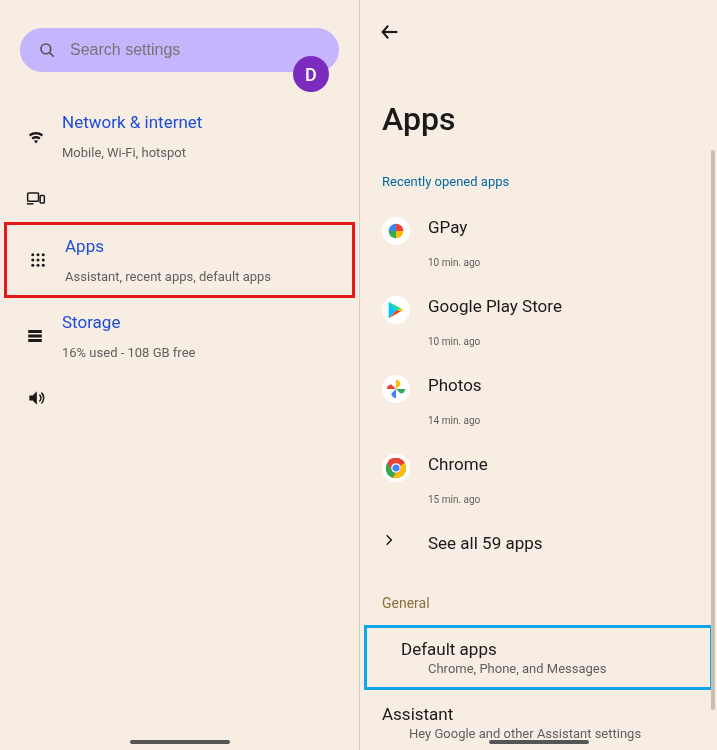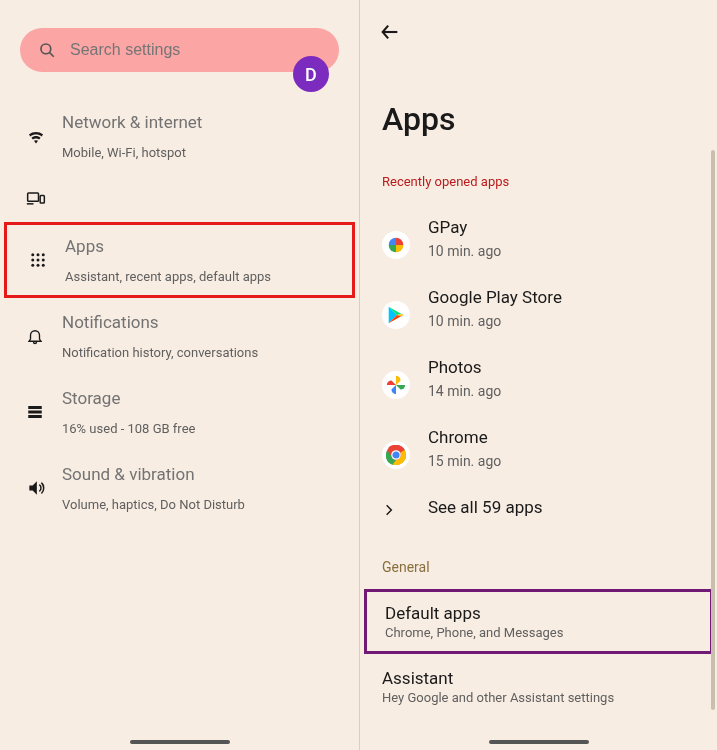--- a/index.html
+++ b/index.html
@@ -27,21 +27,21 @@
     display: flex; align-items: center; justify-content: center;
     font-size: 18px; font-weight: 500;
     position: absolute; top: 56px; right: 30px;
   }
   .left-title {
     font-size: 32px; font-weight: 500; color: #1a1a1a;
     margin: 100px 0 0 26px;
   }
   .search-bar {
     margin: 28px 20px 0 20px;
-    background: #fca5a5;
+    background: #c4b5fd;
     border-radius: 28px;
     height: 44px;
     display: flex; align-items: center;
     padding: 0 18px;
   }
   .search-bar .icon { color: #555; margin-right: 14px; }
   .search-bar input {
     border: none; background: transparent; outline: none;
     font-size: 16px; color: #555; width: 100%;
   }
@@ -54,76 +54,76 @@
   .settings-item.highlighted {
     border: 3px solid #e61919;
     margin: 0 4px;
     padding: 11px 16px 11px 22px;
   }
   .settings-item .icon-col {
     width: 36px; display: flex; align-items: center; justify-content: flex-start;
     color: #1a1a1a;
   }
   .settings-item .text-col { flex: 1; }
-  .settings-item .label { font-size: 17px; color: #737373; }
+  .settings-item .label { font-size: 17px; color: #1d4ed8; }
   .settings-item .sub { font-size: 13px; color: #5f5f5f; margin-top: 13px; }
 
   .nav-handle-left {
     position: absolute; bottom: 6px; left: 50%; transform: translateX(-50%);
     width: 100px; height: 4px; background: #555; border-radius: 2px;
   }
 
   
   .back-btn {
     position: absolute; top: 18px; left: 16px;
     width: 28px; height: 28px;
     display: flex; align-items: center; justify-content: center;
     cursor: pointer;
   }
   .right-title {
     font-size: 32px; font-weight: 500; color: #1a1a1a;
     margin: 100px 0 0 22px;
   }
   .section-label {
-    font-size: 13px; color: #b91c1c;
+    font-size: 13px; color: #0369a1;
     margin: 36px 0 14px 22px;
   }
   .section-label.general {
     font-size: 14px; color: #8a6f3e; margin: 28px 0 14px 22px;
   }
   .app-row {
-    display: flex; align-items: flex-end;
+    display: flex; align-items: flex-start;
     padding: 14px 18px 14px 22px;
     cursor: pointer;
   }
   .app-row .app-icon {
     width: 28px; height: 28px; border-radius: 50%;
     margin-right: 18px;
     background: #fff;
     display: flex; align-items: center; justify-content: center;
     font-size: 16px;
     flex-shrink: 0;
   }
   .app-row .app-text .name { font-size: 17px; color: #1a1a1a; }
-  .app-row .app-text .time { font-size: 14px; color: #5f5f5f; margin-top: 6px; }
+  .app-row .app-text .time { font-size: 10px; color: #5f5f5f; margin-top: 20px; }
   .app-row.see-all .chevron {
     width: 28px; margin-right: 18px; text-align: center;
     font-size: 18px; color: #1a1a1a;
   }
   .detail-row {
     padding: 14px 18px 14px 22px;
     cursor: pointer;
   }
   .detail-row.highlighted {
-    border: 3px solid #701a75;
+    border: 3px solid #0ea5e9;
     margin: 0 4px;
-    padding: 11px 14px 11px 18px;
+    padding: 11px 14px 11px 34px;
   }
   .detail-row .name { font-size: 17px; color: #1a1a1a; }
-  .detail-row .sub { font-size: 13px; color: #5f5f5f; margin-top: 2px; }
+  .detail-row .sub { font-size: 13px; color: #5f5f5f; margin-top: 2px; margin-left: 27px; }
 
   .scrollbar-right {
     position: absolute; right: 2px; top: 150px;
     width: 4px; height: 560px;
     background: #c9bfae;
     border-radius: 2px;
   }
   .nav-handle-right {
     position: absolute; bottom: 6px; left: 50%; transform: translateX(-50%);
     width: 100px; height: 4px; background: #555; border-radius: 2px;
@@ -186,32 +186,20 @@
             <circle cx="12" cy="19" r="2"></circle>
             <circle cx="19" cy="19" r="2"></circle>
           </svg>
       </div>
       <div class="text-col">
         <div class="label">Apps</div>
         <div class="sub">Assistant, recent apps, default apps</div>
       </div>
     </div>
 
-    <div class="settings-item">
-      <div class="icon-col">
-        <svg width="18" height="18" viewBox="0 0 24 24" fill="none" stroke="currentColor" stroke-width="1.8">
-            <path d="M18 16v-5a6 6 0 10-12 0v5l-2 3h16l-2-3z"></path>
-            <path d="M10 20a2 2 0 004 0"></path>
-          </svg>
-      </div>
-      <div class="text-col">
-        <div class="label">Notifications</div>
-        <div class="sub">Notification history, conversations</div>
-      </div>
-    </div>
 
 
     <div class="settings-item">
       <div class="icon-col">
         <svg width="18" height="18" viewBox="0 0 24 24" fill="currentColor">
             <rect x="3" y="4" width="18" height="4"></rect>
             <rect x="3" y="10" width="18" height="4"></rect>
             <rect x="3" y="16" width="18" height="4"></rect>
           </svg>
       </div>
@@ -221,24 +209,20 @@
       </div>
     </div>
 
     <div class="settings-item">
       <div class="icon-col">
         <svg width="20" height="20" viewBox="0 0 24 24" fill="currentColor">
             <path d="M4 9v6h4l5 5V4L8 9H4z"></path>
             <path d="M16 8a5 5 0 010 8" fill="none" stroke="currentColor" stroke-width="1.8"></path>
             <path d="M18.5 5.5a9 9 0 010 13" fill="none" stroke="currentColor" stroke-width="1.8"></path>
           </svg>
-      </div>
-      <div class="text-col">
-        <div class="label">Sound &amp; vibration</div>
-        <div class="sub">Volume, haptics, Do Not Disturb</div>
       </div>
     </div>
 
   </div>
   <div class="nav-handle-left"></div>
 </div>
 
 <div class="pane pane-right">
   <div class="back-btn">
     <svg width="22" height="22" viewBox="0 0 24 24" fill="none" stroke="#1a1a1a" stroke-width="2.3">

